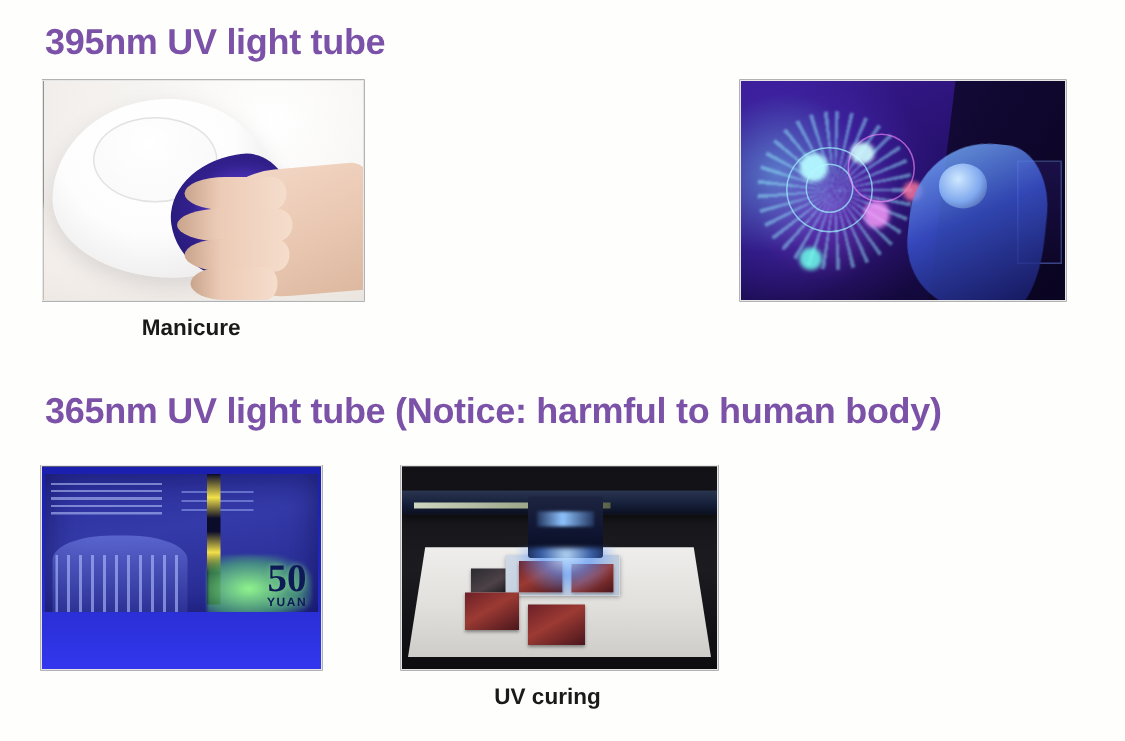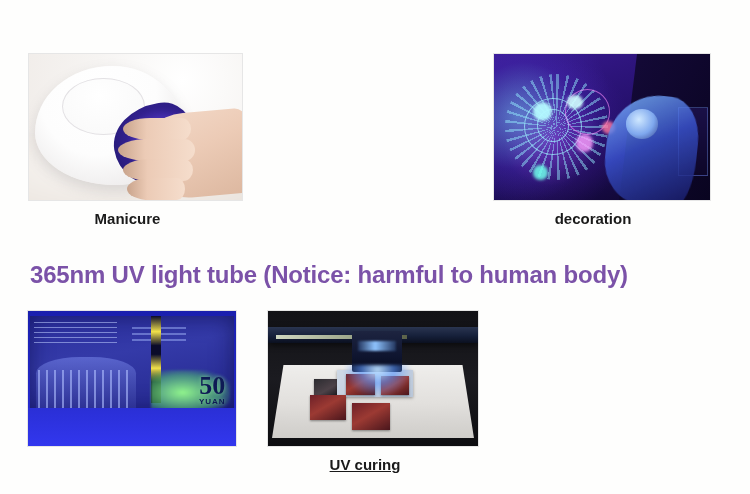--- a/index.html
+++ b/index.html
@@ -71,30 +71,30 @@
   
   #card-manicure        { left: 28px;  width: 215px; }
   #card-manicure .thumb { width: 215px; height: 148px; }
   #card-insects         { left: 263px; width: 215px; }
   #card-insects .thumb  { width: 215px; height: 148px; }
   #card-decoration      { left: 493px; width: 218px; }
   #card-decoration .thumb { width: 218px; height: 148px; }
 
   
   #card-banknote        { left: 27px;  width: 215px; }
-  #card-banknote .thumb { width: 210px; height: 137px; }
+  #card-banknote .thumb { width: 188px; height: 137px; }
   #card-curing          { left: 267px; width: 212px; }
   #card-curing .thumb   { width: 212px; height: 137px; }
   #card-fluorescent     { left: 500px; width: 210px; }
   #card-fluorescent .thumb { width: 210px; height: 137px; }
 
   
   #card-manicure .caption    { transform: translateX(-8px); }
   #card-decoration .caption  { transform: translateX(-9px); }
-  #card-curing .caption      { transform: translateX(-8px); text-decoration: underline; }
+  #card-curing .caption      { transform: translateX(-8px); }
   #card-fluorescent .caption { transform: translateX(2px); }
 
   
   
   
   .art-manicure {
     position: absolute; inset: 0;
     background:
       radial-gradient(circle at 72% 18%, #ffffff 0%, #f6f4f2 45%, #efeae6 100%);
   }
@@ -453,20 +453,21 @@
     width: 40%; height: 28%;
     background: linear-gradient(20deg, rgba(6,10,20,0.95) 0%, rgba(8,14,28,0.75) 70%, rgba(6,10,20,0) 100%);
     clip-path: polygon(14% 100%, 0 38%, 62% 0, 100% 72%);
   }
 </style>
 </head>
 <body>
 
 <div class="page">
 
+  <div class="section-heading" id="heading-395">395nm UV light tube</div>
 
   <div class="row" id="row-395">
 
     <div class="card" id="card-manicure">
       <div class="thumb">
         <div class="art-manicure">
           <div class="towel"></div>
           <div class="dome">
             <div class="dome-top"></div>
           </div>
@@ -494,21 +495,20 @@
           <div class="dot d1"></div>
           <div class="dot d2"></div>
           <div class="dot d3"></div>
           <div class="dot d4"></div>
           <div class="dot d5"></div>
           <div class="speaker"></div>
           <div class="person"></div>
           <div class="head"></div>
         </div>
       </div>
-      <div class="caption">decoration</div>
     </div>
 
   </div>
 
   <div class="section-heading" id="heading-365">365nm UV light tube (Notice: harmful to human body)</div>
 
   <div class="row" id="row-365">
 
     <div class="card" id="card-banknote">
       <div class="thumb">

